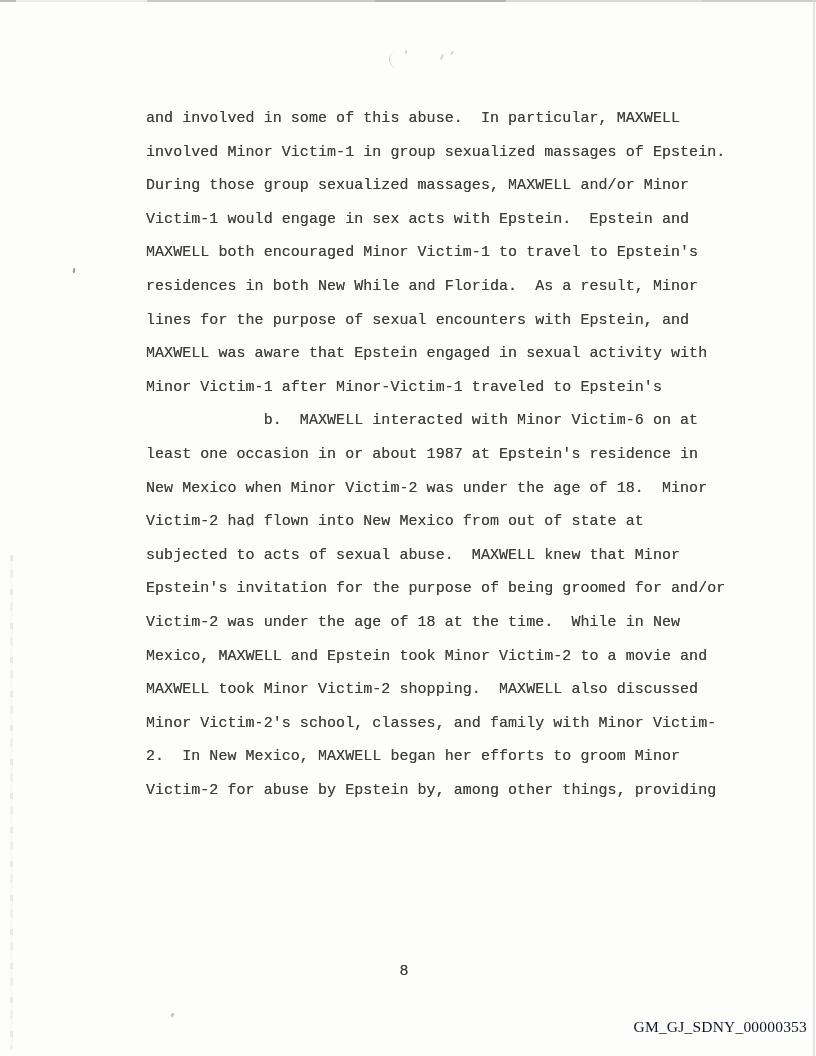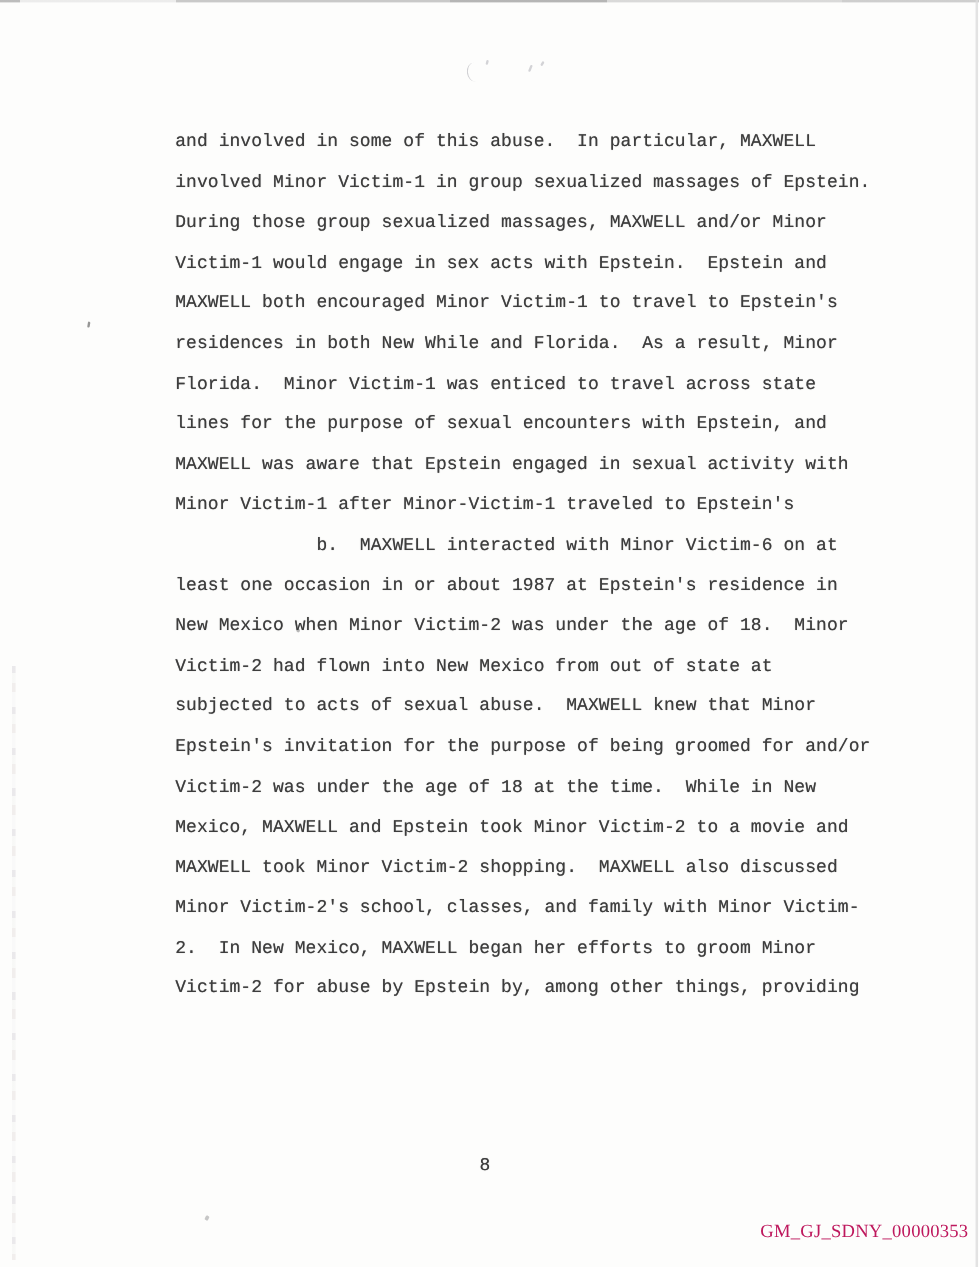--- a/index.html
+++ b/index.html
@@ -36,21 +36,21 @@
     font-size: 15px;
     color: #3d3d3d;
     text-shadow: 0 0 0.6px rgba(70,70,70,0.75);
   }
   .bates {
     position: absolute;
     right: 9px;
     top: 1018px;
     font-family: "Liberation Serif", "DejaVu Serif", serif;
     font-size: 15.5px;
-    color: #be185d;
+    color: #0f172a;
     letter-spacing: 0.2px;
     text-align: center;
   }
   
   .scan-top-edge {
     position: absolute;
     left: 0; top: 0;
     width: 816px; height: 2px;
     background: linear-gradient(to right,
       #9a9a9a 0 2%, #e3e3e3 2% 18%, #adadad 18% 46%,
@@ -133,21 +133,20 @@
   <div class="speck-b"></div>
   <div class="speck-c"></div>
 
   <div class="textblock">
     <div class="line">and involved in some of this abuse.  In particular, MAXWELL</div>
     <div class="line">involved Minor Victim-1 in group sexualized massages of Epstein.</div>
     <div class="line">During those group sexualized massages, MAXWELL and/or Minor</div>
     <div class="line">Victim-1 would engage in sex acts with Epstein.  Epstein and</div>
     <div class="line">MAXWELL both encouraged Minor Victim-1 to travel to Epstein's</div>
     <div class="line">residences in both New While and Florida.  As a result, Minor</div>
-    <div class="line">Florida.  Minor Victim-1 was enticed to travel across state</div>
     <div class="line">lines for the purpose of sexual encounters with Epstein, and</div>
     <div class="line">MAXWELL was aware that Epstein engaged in sexual activity with</div>
     <div class="line">Minor Victim-1 after Minor-Victim-1 traveled to Epstein's</div>
     <div class="line">             b.  MAXWELL interacted with Minor Victim-6 on at</div>
     <div class="line">least one occasion in or about 1987 at Epstein's residence in</div>
     <div class="line">New Mexico when Minor Victim-2 was under the age of 18.  Minor</div>
     <div class="line">Victim-2 had flown into New Mexico from out of state at</div>
     <div class="line">subjected to acts of sexual abuse.  MAXWELL knew that Minor</div>
     <div class="line">Epstein's invitation for the purpose of being groomed for and/or</div>
     <div class="line">Victim-2 was under the age of 18 at the time.  While in New</div>

